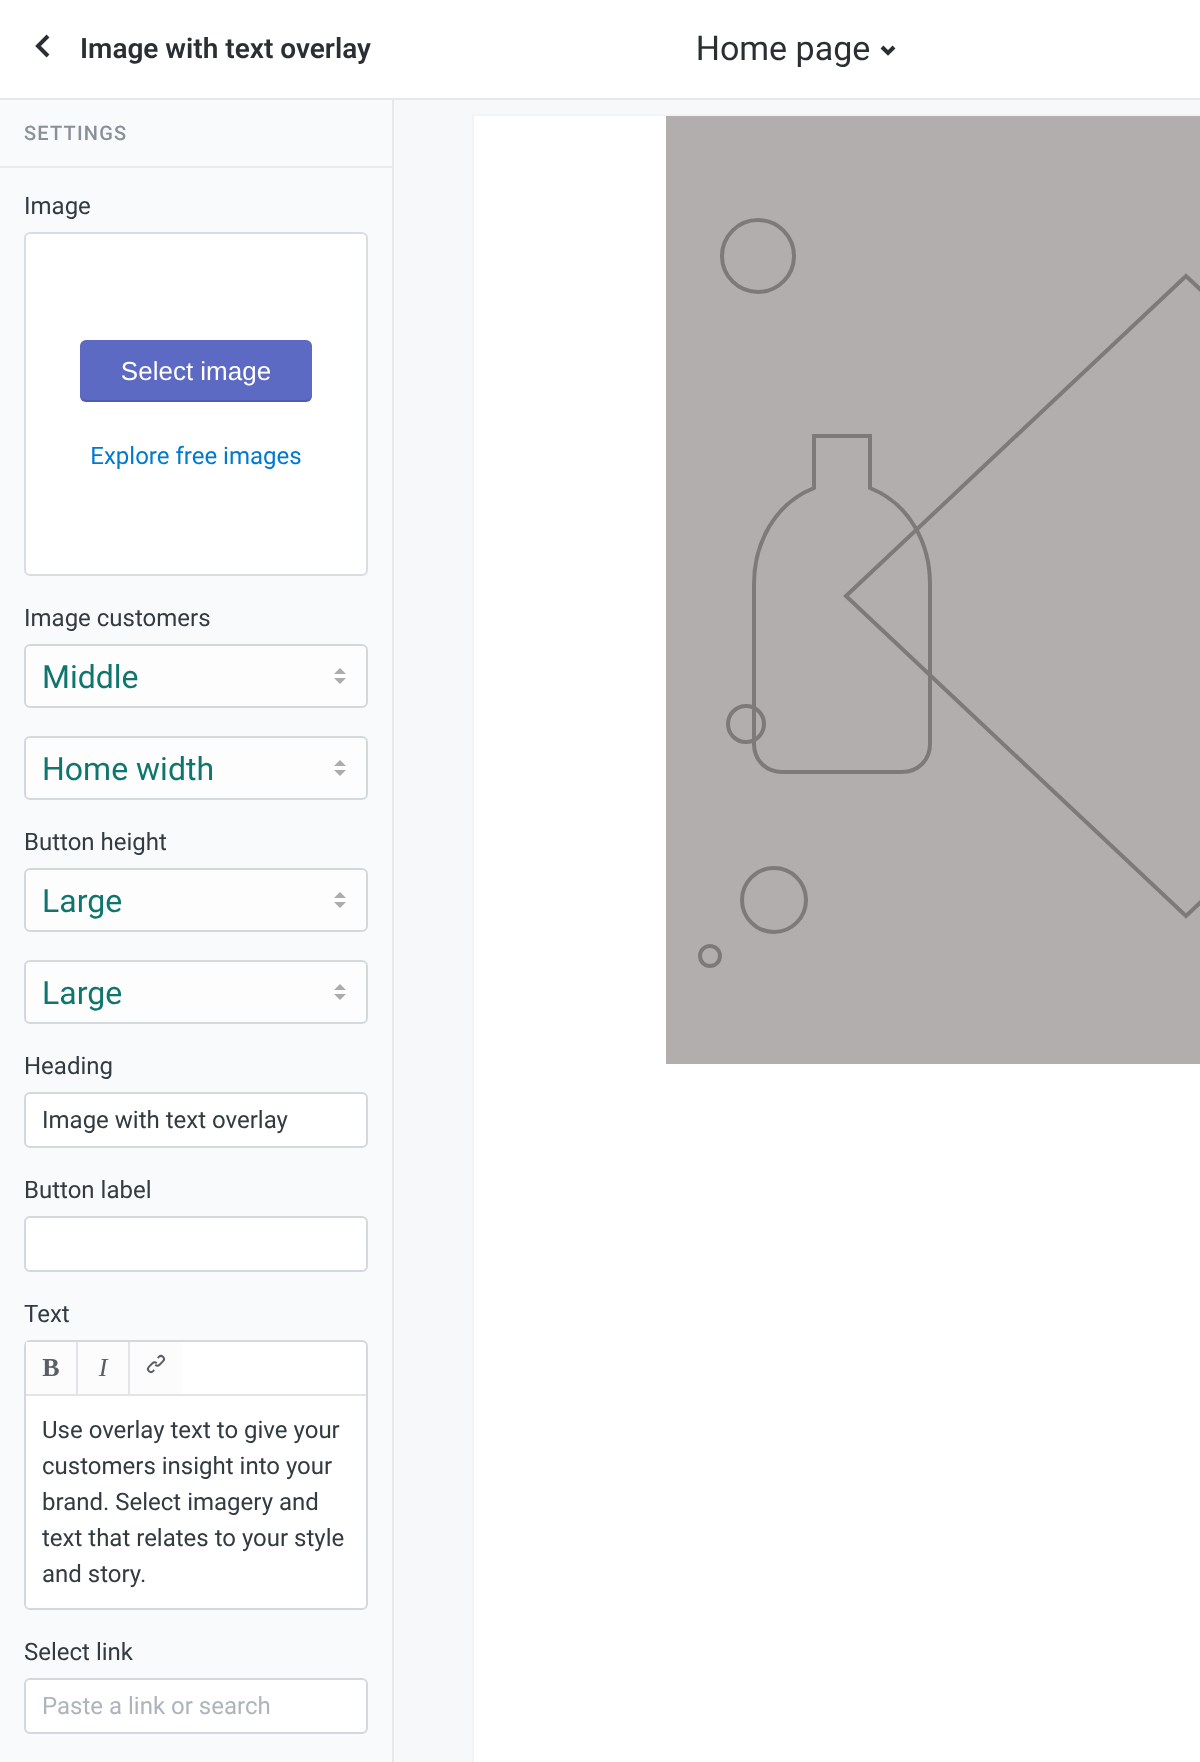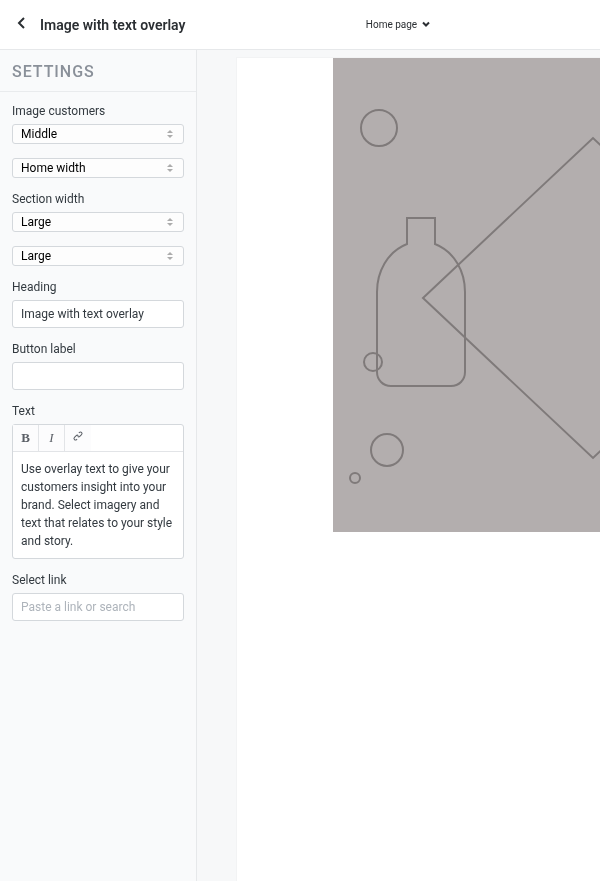--- a/index.html
+++ b/index.html
@@ -42,41 +42,41 @@
     color: #2b2f33;
     margin-left: 4px;
   }
   .topbar-center {
     flex: 1;
     display: flex;
     justify-content: center;
     align-items: center;
   }
   .page-selector {
-    font-size: 10px;
+    font-size: 17px;
     color: #2b2f33;
     display: flex;
     align-items: center;
     cursor: pointer;
   }
   .page-selector svg { width: 10px; height: 10px; margin-left: 4px; stroke: #2b2f33; stroke-width: 2; fill: none; }
 
   
   .sidebar {
     position: absolute;
     top: 50px; left: 0;
     width: 197px;
     height: 831px;
     background: #f9fafb;
     border-right: 1px solid #e6e8ea;
     display: flex;
     flex-direction: column;
   }
   .settings-hdr {
-    font-size: 16px;
+    font-size: 10px;
     letter-spacing: 0.06em;
     color: #8a9099;
     padding: 12px 12px 10px;
     border-bottom: 1px solid #e9ebed;
     font-weight: 500;
   }
   .panel {
     padding: 12px 12px 6px;
   }
   .label {
@@ -109,30 +109,30 @@
   .link {
     color: #007ace;
     font-size: 12px;
     margin-top: 20px;
     cursor: pointer;
   }
 
   .field { margin-bottom: 14px; }
   .select {
     width: 100%;
-    height: 20px;
+    height: 32px;
     border: 1px solid #d4d8dc;
     border-radius: 3px;
     background: #fdfdfd;
     display: flex;
     align-items: center;
     justify-content: space-between;
     padding: 0 8px;
-    font-size: 12px;
-    color: #000000;
+    font-size: 16px;
+    color: #0f766e;
     position: relative;
   }
   .select .chev {
     width: 10px; height: 14px;
     display: flex; flex-direction: column; align-items: center; justify-content: center;
     opacity: 0.6;
   }
   .select .chev::before {
     content: "";
     border-left: 3px solid transparent;
@@ -241,38 +241,45 @@
       </span>
     </div>
   </div>
 </div>
 
 <div class="sidebar">
   <div class="settings-hdr">SETTINGS</div>
 
   <div class="panel">
 
+    <div class="field">
+      <span class="label">Image</span>
+      <div class="image-well">
+        <button class="btn-primary">Select image</button>
+        <span class="link">Explore free images</span>
+      </div>
+    </div>
 
     <div class="field">
       <span class="label">Image customers</span>
       <div class="select">
         <span>Middle</span>
         <span class="chev"></span>
       </div>
     </div>
 
     <div class="field">
       <div class="select">
         <span>Home width</span>
         <span class="chev"></span>
       </div>
     </div>
 
     <div class="field">
-      <span class="label">Section width</span>
+      <span class="label">Button height</span>
       <div class="select">
         <span>Large</span>
         <span class="chev"></span>
       </div>
     </div>
 
     <div class="field">
       <div class="select">
         <span>Large</span>
         <span class="chev"></span>

